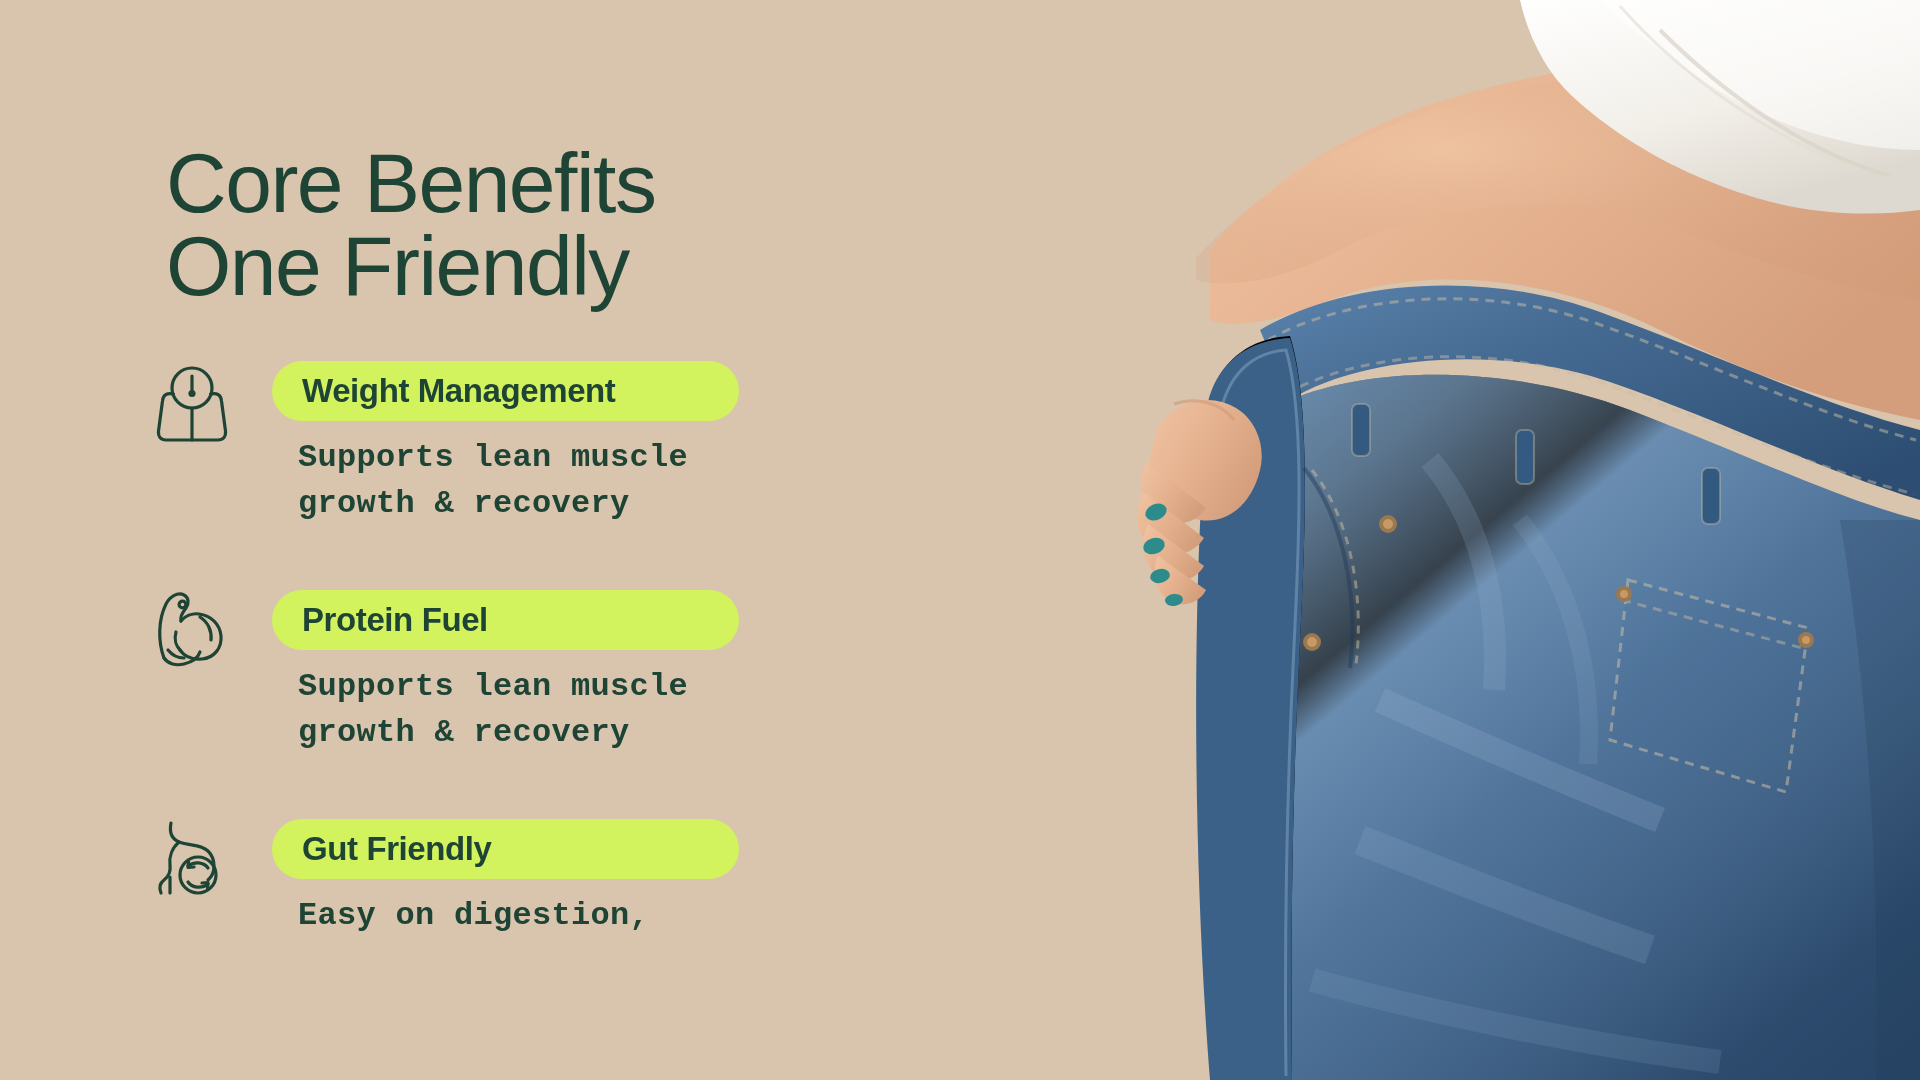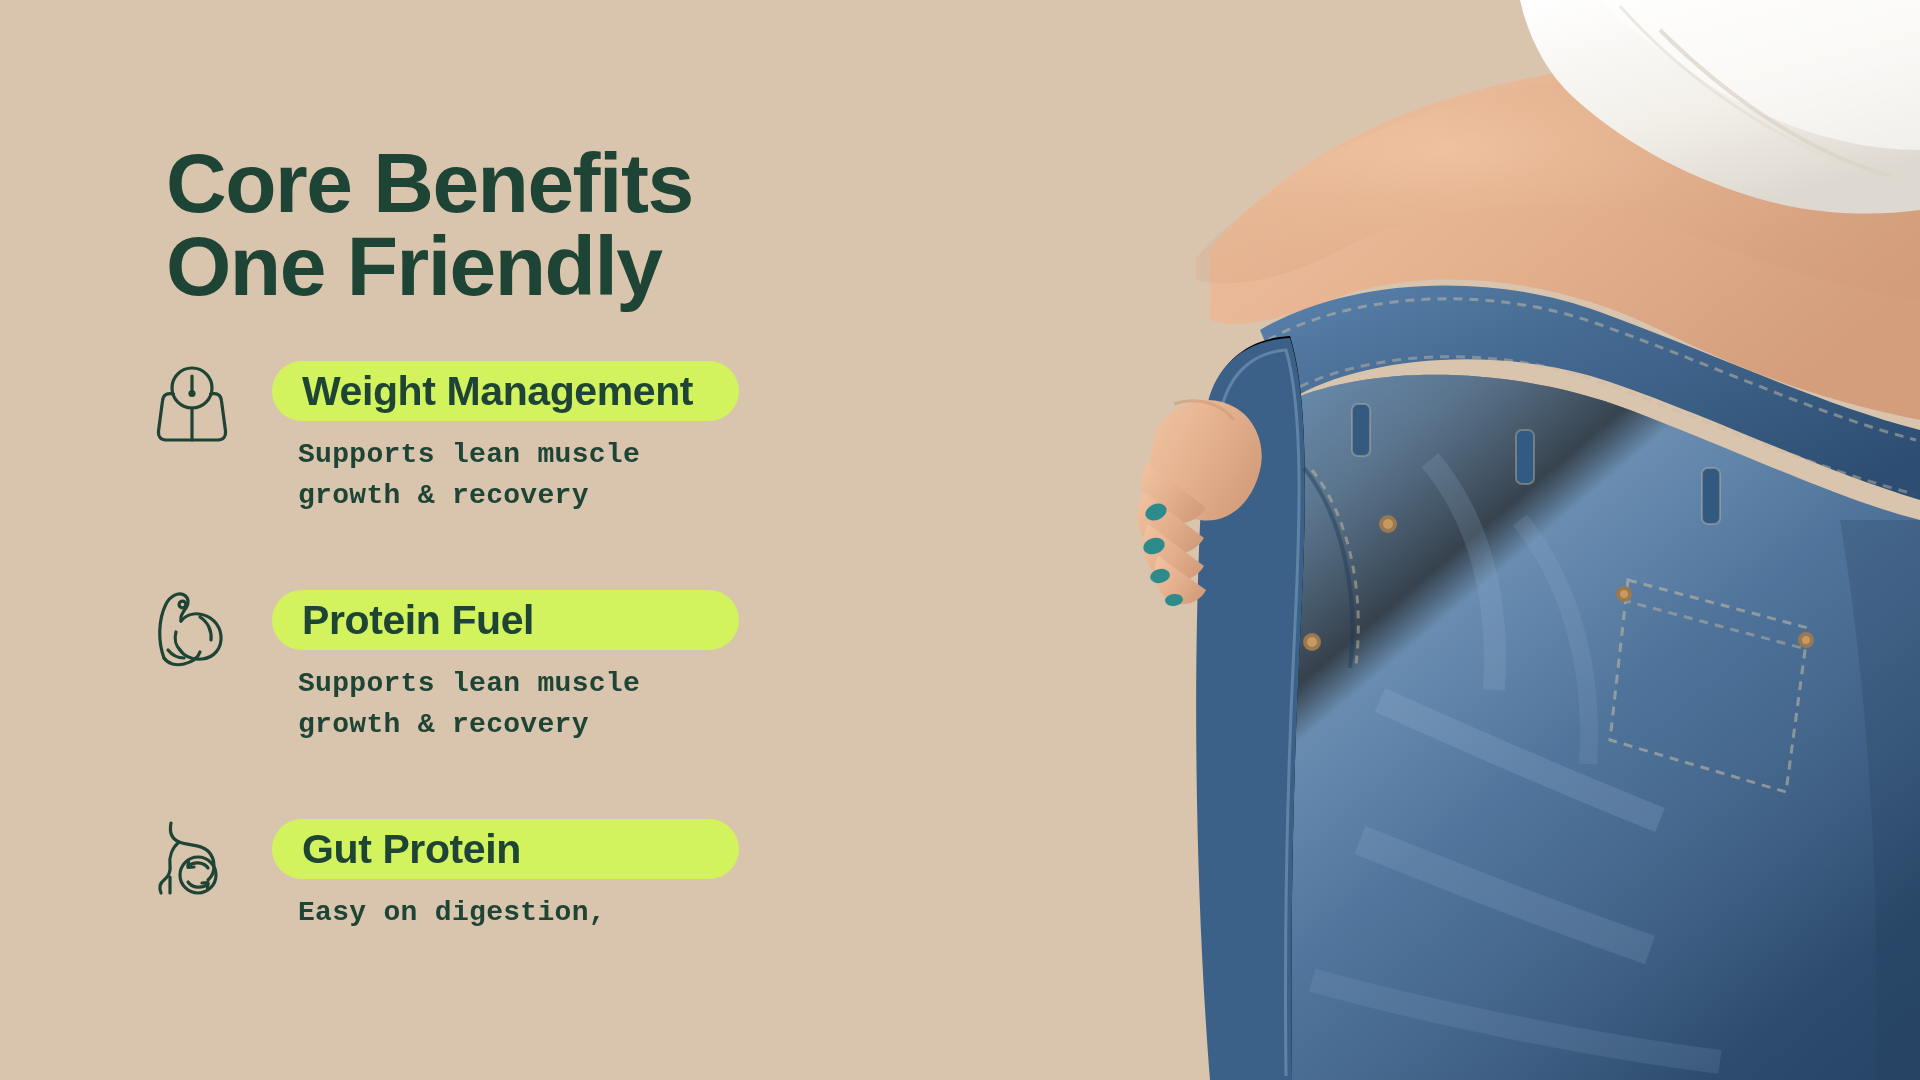--- a/index.html
+++ b/index.html
@@ -33,21 +33,21 @@
     z-index: 5;
   }
 
   .headline {
     position: absolute;
     left: 166px;
     top: 86px;
     width: 820px;
     color: #1e4435;
     font-family: "Liberation Sans", sans-serif;
-    font-weight: 700;
+    font-weight: 400;
     font-size: 84px;
     line-height: 0.99;
     letter-spacing: -1.5px;
   }
   .headline .line { display: block; white-space: nowrap; }
 
   
   .benefits {
     position: absolute;
     left: 150px;
@@ -80,33 +80,33 @@
     border-radius: 30px;
     box-sizing: border-box;
     display: flex;
     align-items: center;
     padding-left: 30px;
   }
   .benefit-badge-label {
     color: #1e4435;
     font-family: "Liberation Sans", sans-serif;
     font-weight: 700;
-    font-size: 41px;
+    font-size: 33px;
     letter-spacing: -0.4px;
     white-space: nowrap;
   }
   .benefit-desc {
     position: absolute;
     left: 148px;
     top: 80px;
     width: 520px;
     color: #1e4435;
     font-family: "Liberation Mono", "DejaVu Sans Mono", monospace;
     font-weight: 700;
-    font-size: 28px;
+    font-size: 32px;
     line-height: 1.45;
     letter-spacing: 0.3px;
   }
   .benefit-desc .dline { display: block; white-space: nowrap; }
 
   
   .photo {
     position: absolute;
     right: 0;
     top: 0;
@@ -302,21 +302,21 @@
             <path d="M25 27 C18 33 15 42 16 50 C17 58 14 62 10 65 C6 68 5 73 7 78"></path>
             <path d="M16 62 L16 78"></path>
             <circle cx="44" cy="60" r="18"></circle>
             <path d="M34 51 C40 46 50 47 54 53"></path>
             <path d="M54 69 C48 74 38 73 34 67"></path>
             <path d="M34.5 46.5 L34 52.5 L40 52"></path>
             <path d="M53.5 73.5 L54 67.5 L48 68"></path>
           </svg>
         </div>
         <div class="benefit-badge">
-          <span class="benefit-badge-label">Gut Protein</span>
+          <span class="benefit-badge-label">Gut Friendly</span>
         </div>
         <div class="benefit-desc">
           <span class="dline">Easy on digestion,</span>
         </div>
       </div>
 
     </div>
   </div>
 </div>
 

